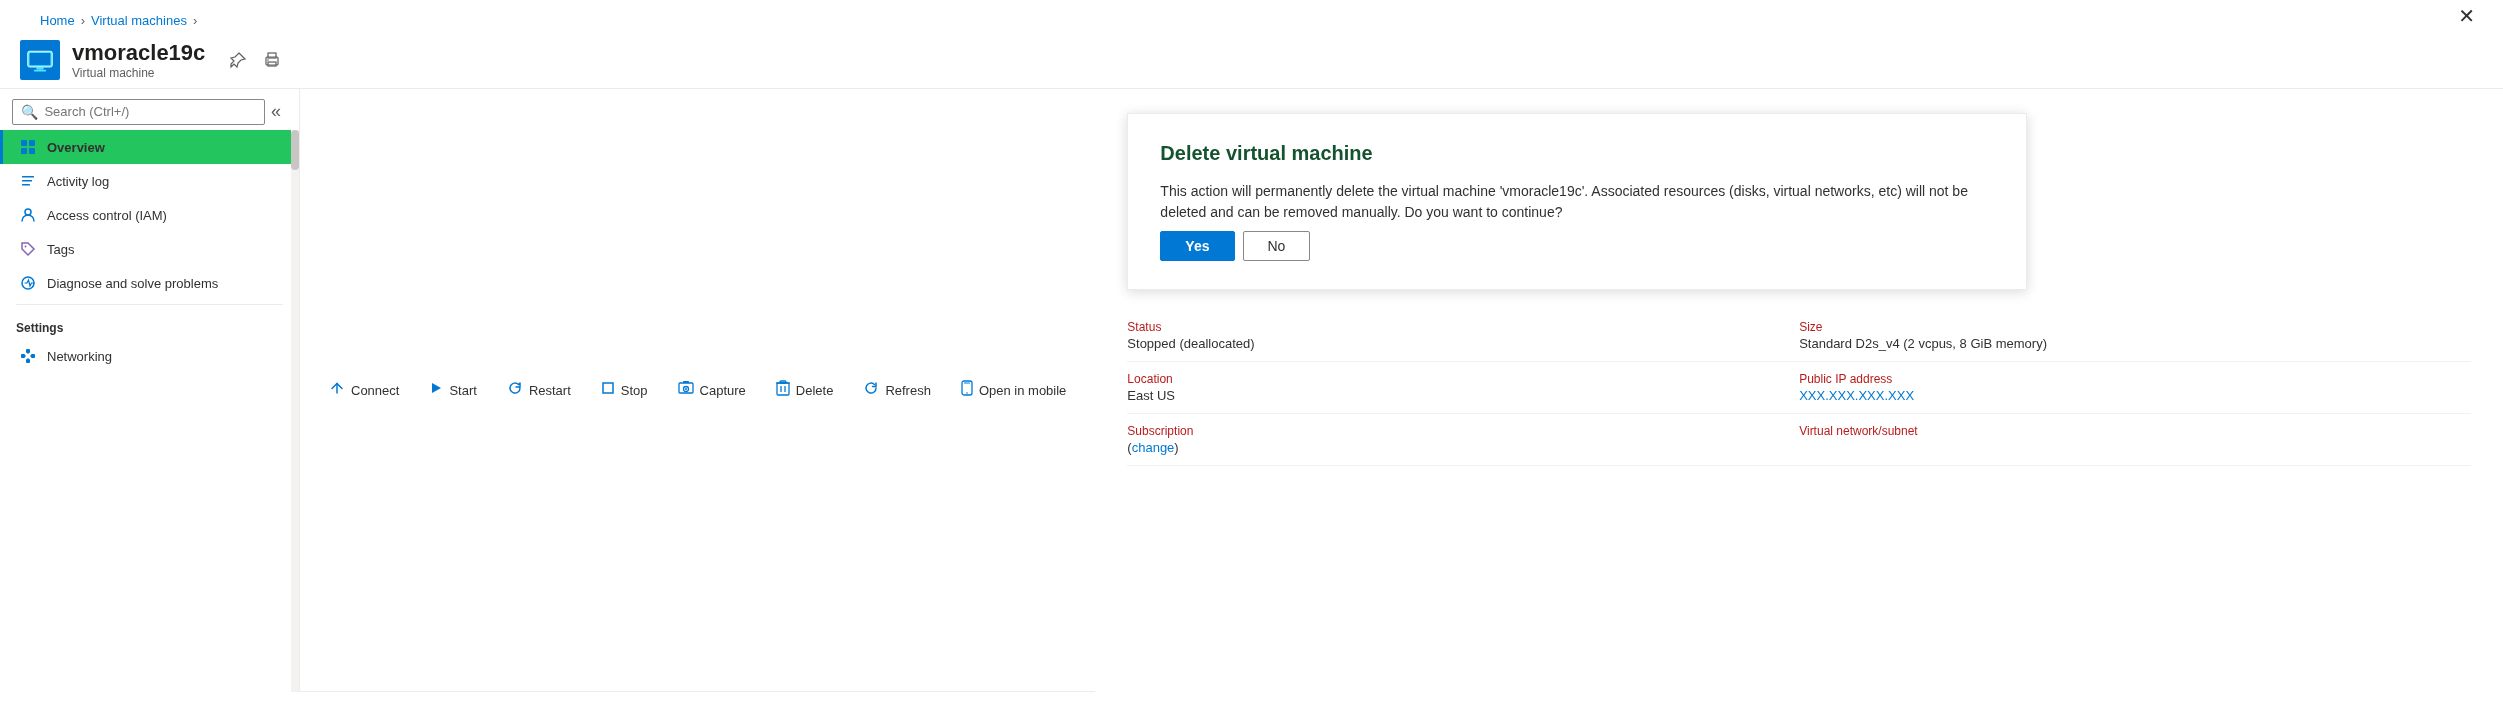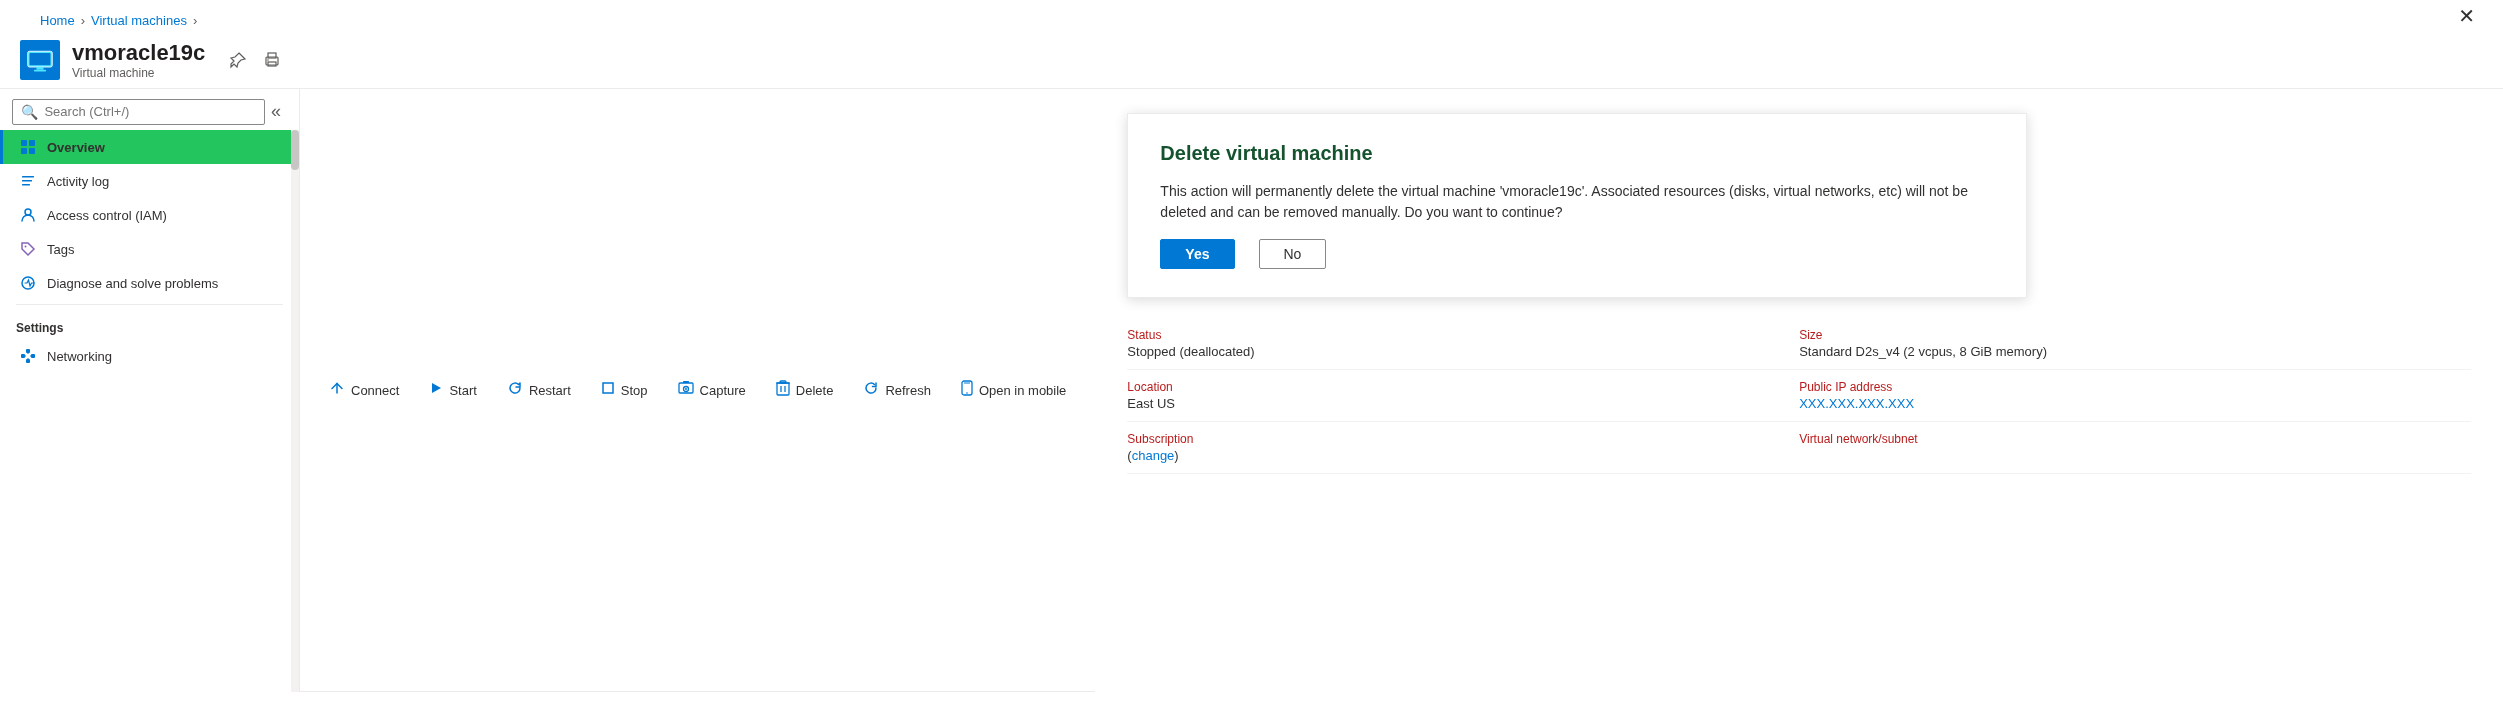--- a/index.html
+++ b/index.html
@@ -133,38 +133,38 @@
       max-width: 900px;
       width: 100%;
     }
 
     .dialog h2 {
       font-size: 20px; font-weight: 600; color: #14532d;
       margin-bottom: 16px;
     }
     .dialog p {
       font-size: 14px; color: #323130;
-      margin-bottom: 16px;
+      margin-bottom: 8px;
       line-height: 1.5;
     }
     .dialog-buttons {
       display: flex; gap: 8px;
     }
     .btn-yes {
       background: #0078d4; color: #fff;
       border: 1px solid #0078d4;
       padding: 6px 24px;
       font-size: 14px; cursor: pointer; border-radius: 2px;
       font-weight: 600;
     }
     .btn-no {
       background: #fff; color: #323130;
       border: 1px solid #8a8886;
       padding: 6px 24px;
-      font-size: 14px; cursor: pointer; border-radius: 2px; margin-left: 16px;
+      font-size: 14px; cursor: pointer; border-radius: 2px;
     }
 
     
     .info-grid {
       display: grid;
       grid-template-columns: 1fr 1fr;
       gap: 0;
       margin-top: 0;
     }
     .info-item {

